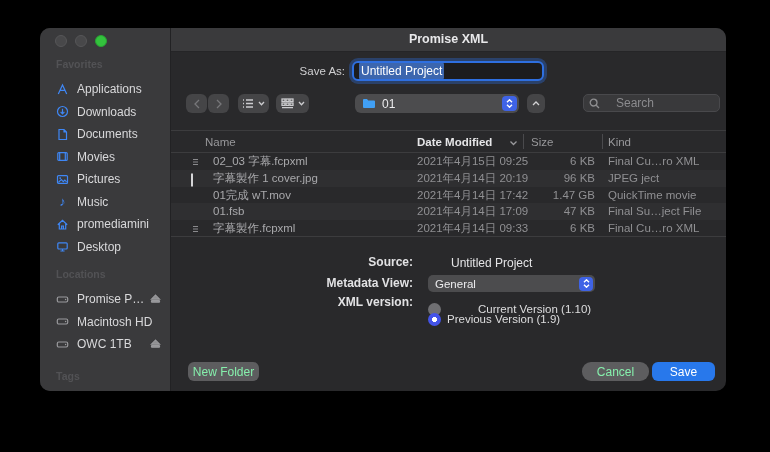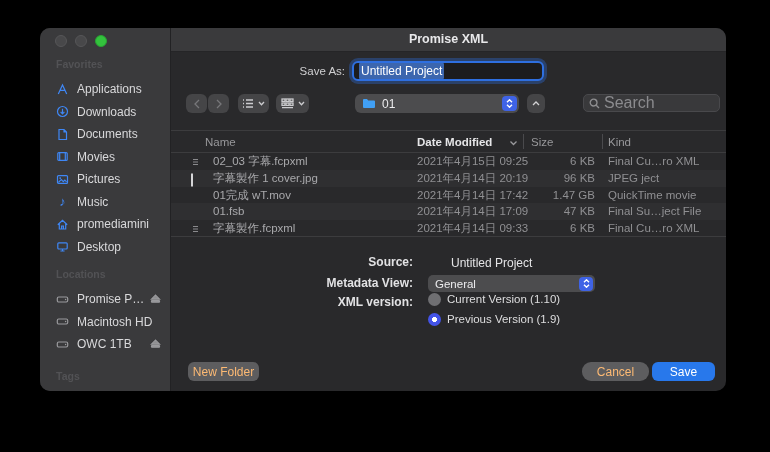--- a/index.html
+++ b/index.html
@@ -63,21 +63,21 @@
   .folder-select .fic { margin-right:6px; display:flex; }
   .stepper { position:absolute; right:2px; top:2px; width:15px; height:15px;
              background:#3f63e6; border-radius:4px; display:flex; flex-direction:column;
              align-items:center; justify-content:center; gap:1px; }
   .stepper svg { stroke:#fff; fill:none; stroke-width:1.4; }
   .search { position:absolute; left:412px; top:66px; width:137px; height:18px;
             background:#39393b; border:1px solid #49494c; border-radius:5px;
             display:flex; align-items:center; padding:0 5px; }
   .search svg { stroke:#8e8e90; fill:none; stroke-width:1.3; flex:0 0 auto; }
   .search input { flex:1; min-width:0; background:transparent; border:none; outline:none;
-                  font-size:16px; color:#ddd; margin-left:4px;
+                  font-size:12px; color:#ddd; margin-left:16px;
                   font-family:"Liberation Sans", sans-serif; }
   .search input::placeholder { color:#8b8b8e; }
 
   
   .table { position:absolute; left:0; right:0; top:102px; height:107px;
            border-top:1px solid #3c3c3e; border-bottom:1px solid #3c3c3e; }
   .thead { position:relative; height:22px; border-bottom:1px solid #3c3c3e;
            font-size:11.5px; color:#98989b; }
   .th-name { position:absolute; left:34px; top:0; line-height:22px; }
   .th-date { position:absolute; left:246px; top:0; line-height:22px;
@@ -118,21 +118,21 @@
             background:#4c4c4e; border-radius:5px; display:flex; align-items:center;
             padding-left:7px; font-size:11.5px; color:#ececee; }
   .select .stepper { top:1.5px; width:14px; height:14px; }
   .radio-row { position:absolute; left:257px; height:14px; display:flex; align-items:center; }
   .radio { width:13px; height:13px; border-radius:50%; background:#6f6f72; flex:0 0 13px; }
   .radio.selected { background:radial-gradient(circle,#ffffff 0 2.4px,#4353e8 2.5px); }
   .radio-label { margin-left:6px; font-size:11.5px; color:#dededf; white-space:nowrap; }
 
   
   .btn { position:absolute; top:334px; height:19px; border-radius:6px; font-size:12px;
-         color:#fdba74; display:flex; align-items:center; justify-content:center;
+         color:#86efac; display:flex; align-items:center; justify-content:center;
          cursor:default; }
   .btn.gray { background:#5d5d5f; }
   .btn.blue { background:#2878eb; color:#ffffff; }
   .btn-newfolder { left:17px; width:71px; }
   .btn-cancel { left:411px; width:67px;border-radius:9px; }
   .btn-save { left:481px; width:63px; }
 </style>
 </head>
 <body>
 
@@ -394,21 +394,21 @@
           <svg width="7" height="4" viewBox="0 0 7 4">
               <path d="M1 3.2 L3.5 0.8 L6 3.2"></path>
             </svg>
           <svg width="7" height="4" viewBox="0 0 7 4">
               <path d="M1 0.8 L3.5 3.2 L6 0.8"></path>
             </svg>
         </span>
       </div>
 
       <div class="flabel" style="top:267px;">XML version:</div>
-      <div class="radio-row" style="top:264px;">
+      <div class="radio-row" style="top:274px;gap:31px;">
         <span class="radio"></span>
         <span class="radio-label">Current Version (1.10)</span>
       </div>
       <div class="radio-row" style="top:284px;">
         <span class="radio selected"></span>
         <span class="radio-label">Previous Version (1.9)</span>
       </div>
 
       <div class="btn gray btn-newfolder">New Folder</div>
       <div class="btn gray btn-cancel">Cancel</div>

